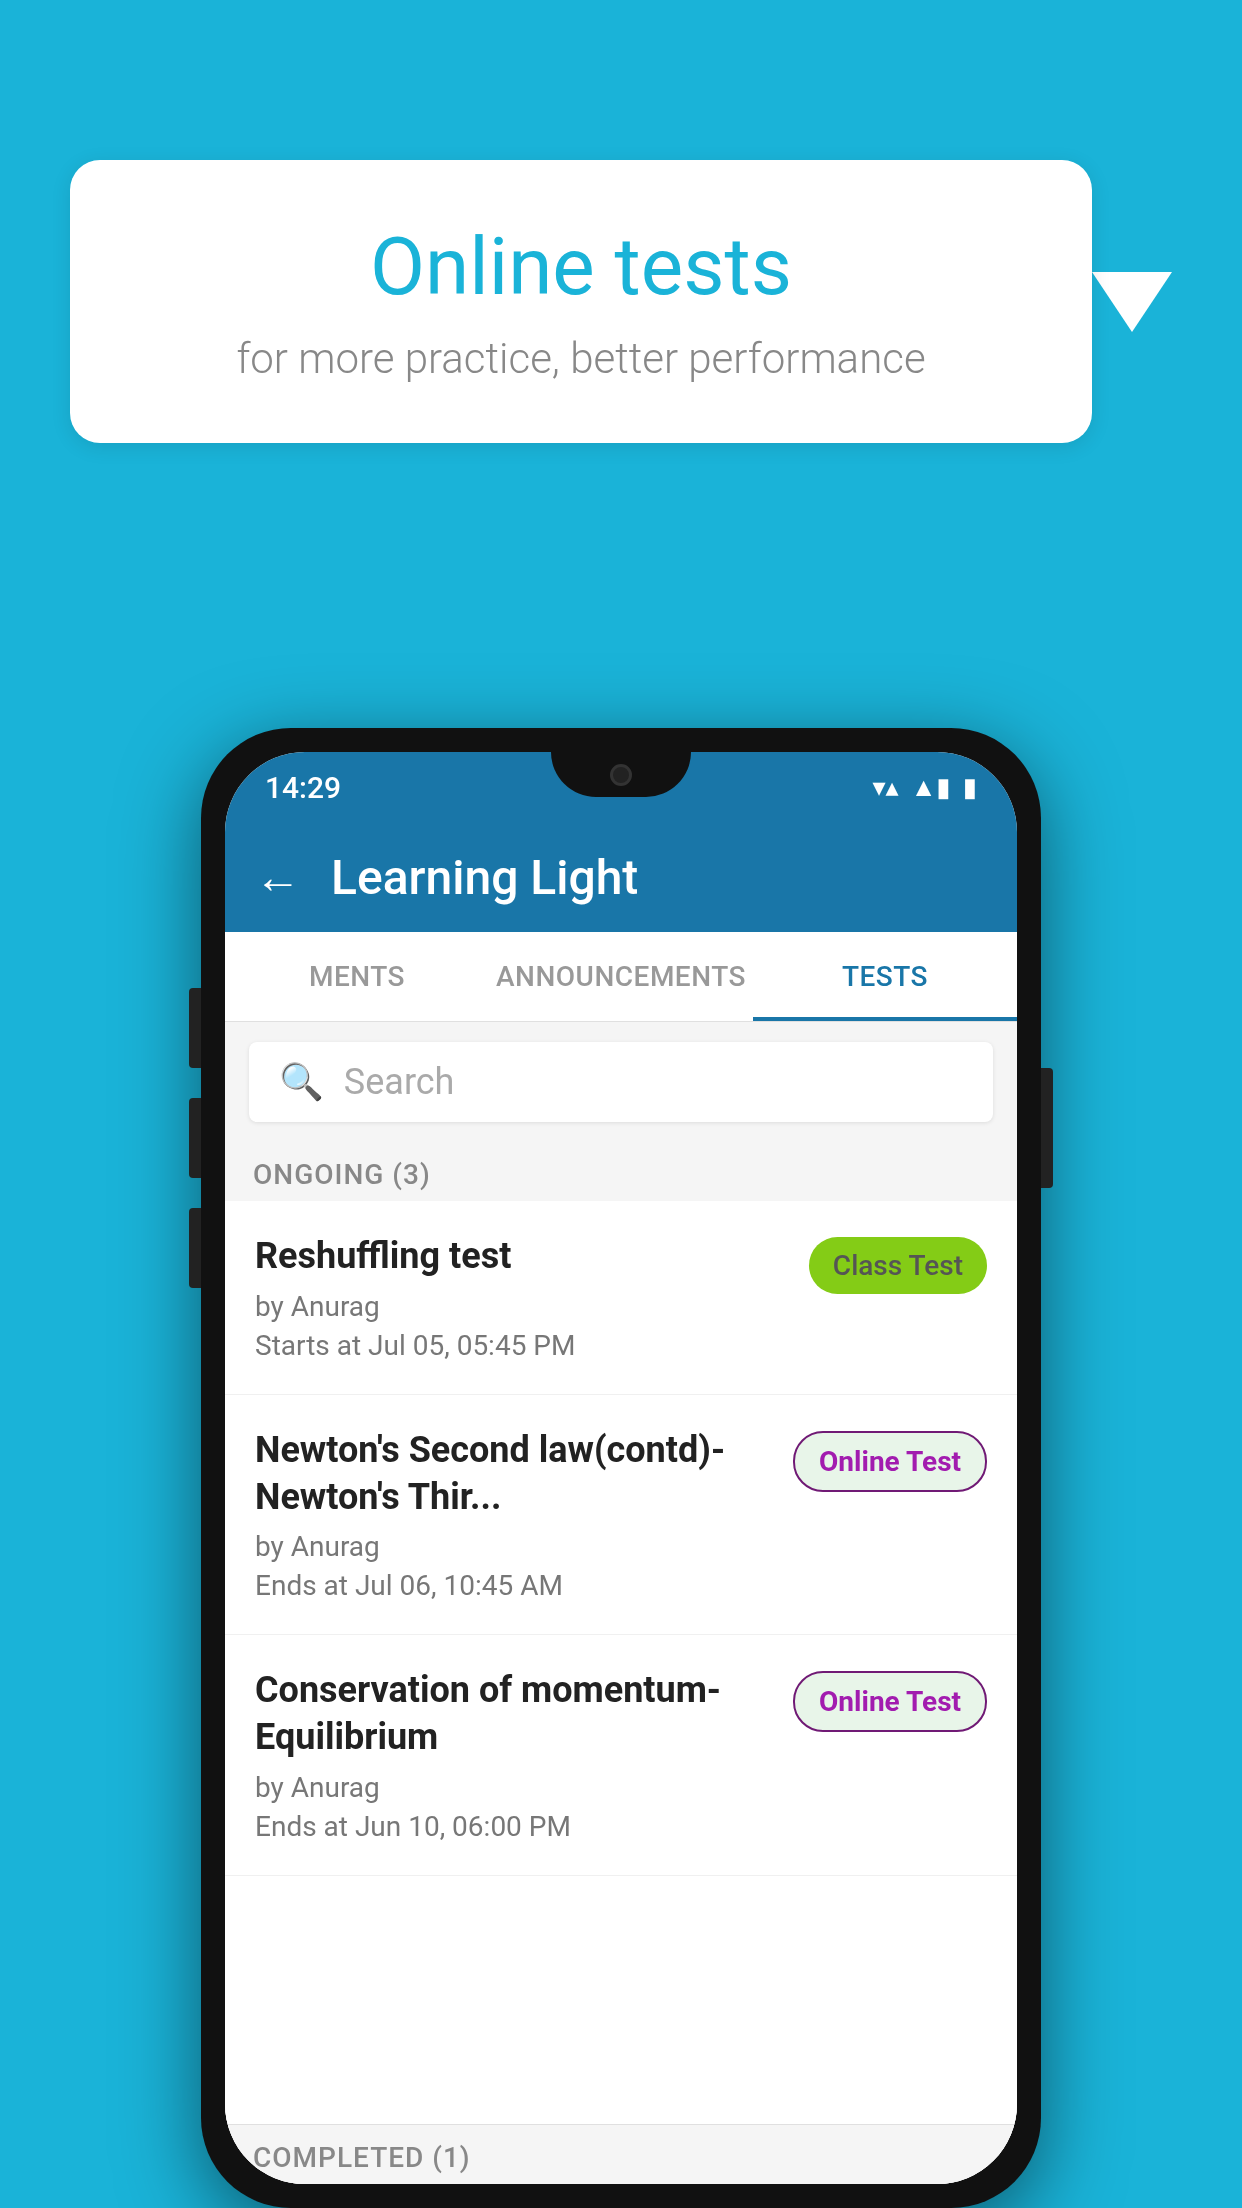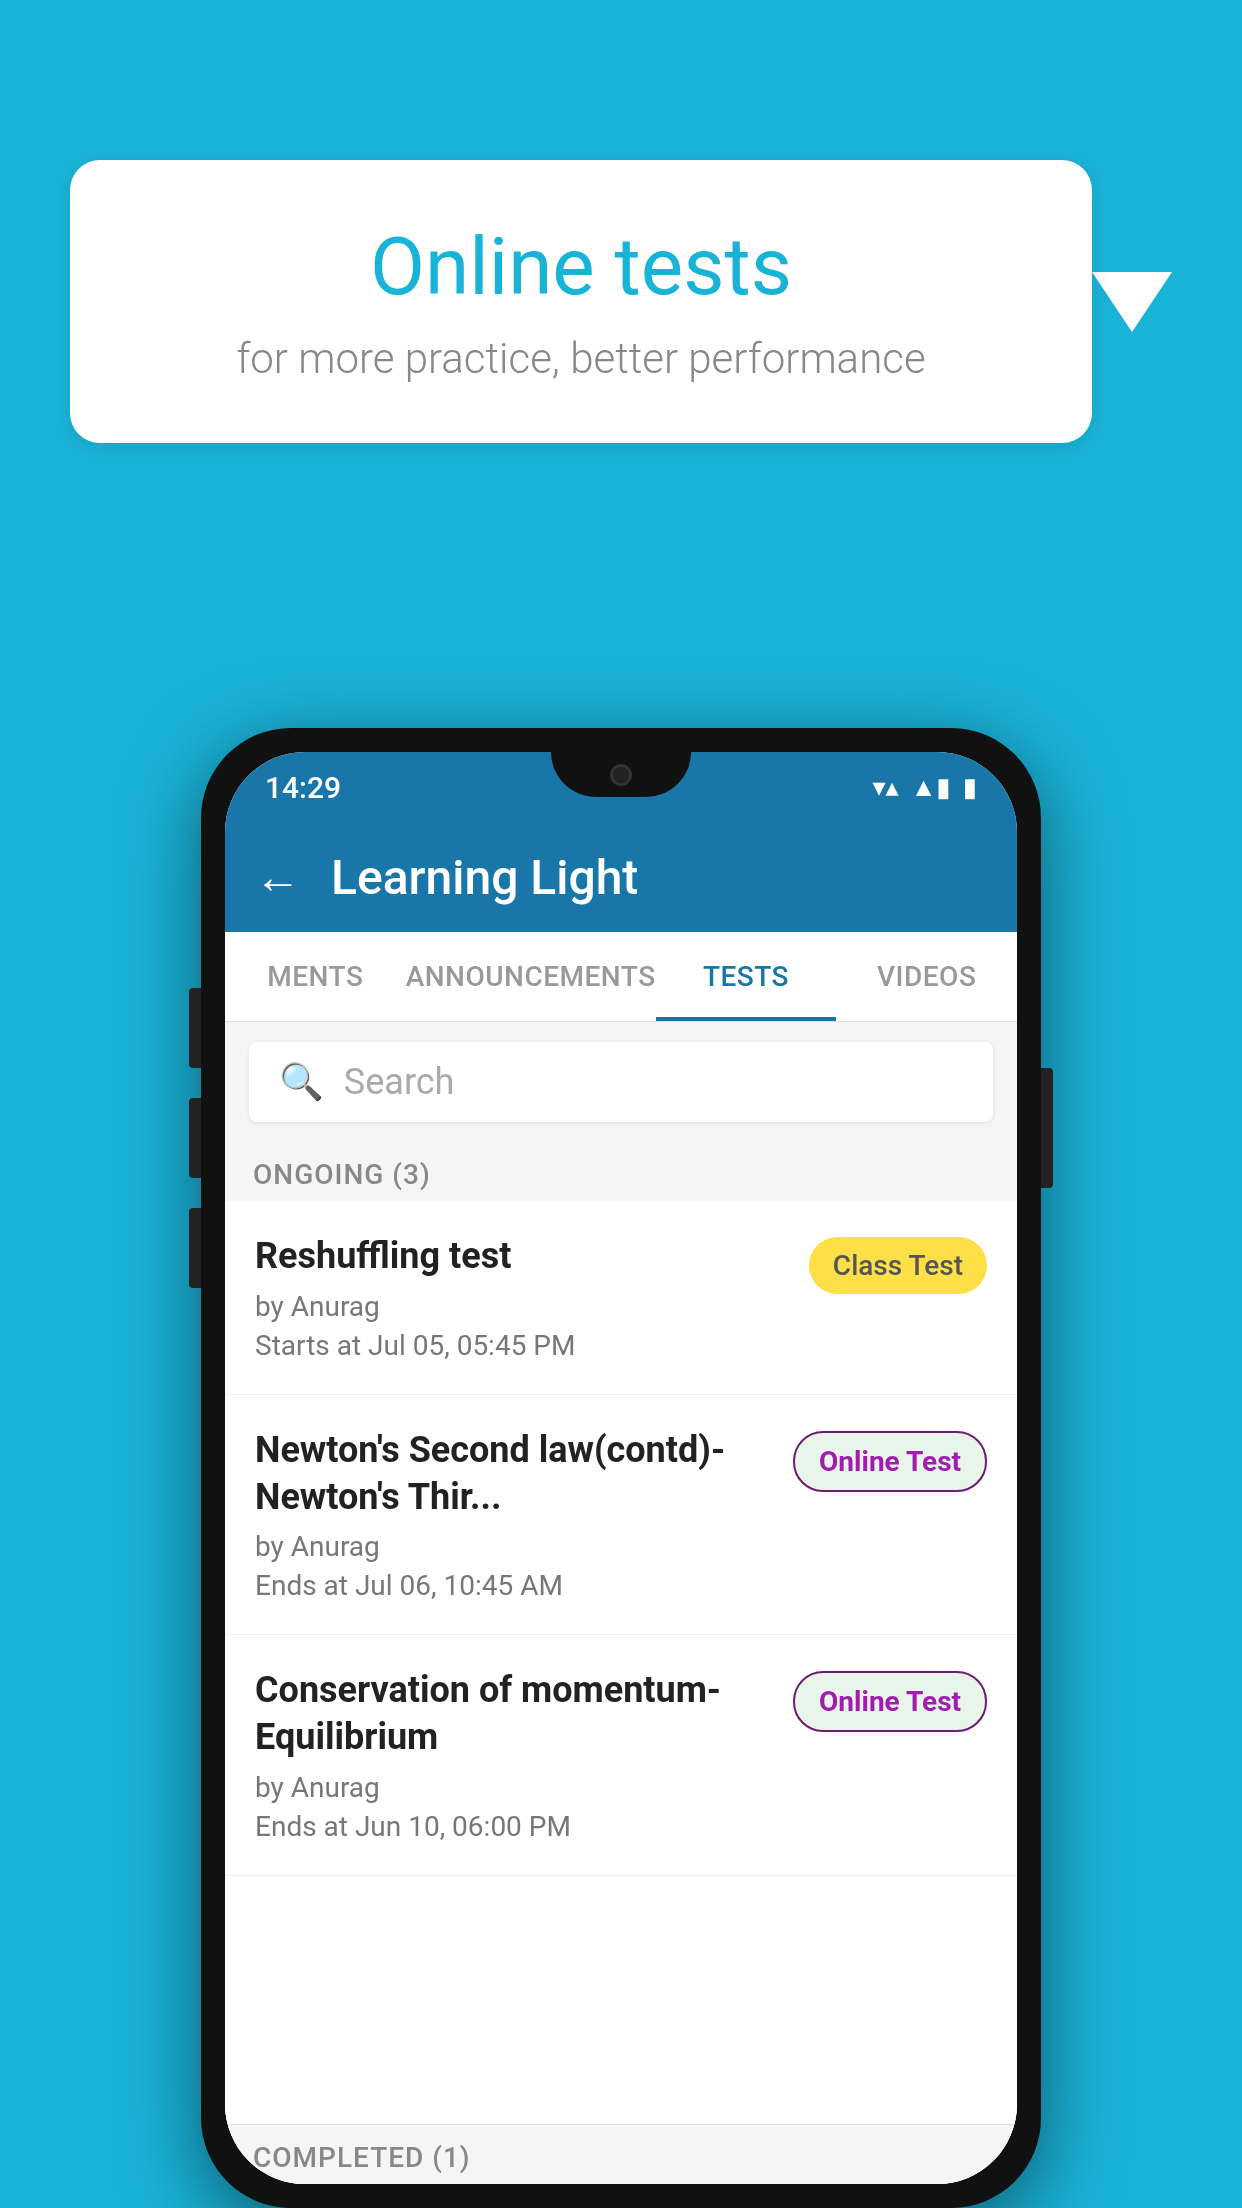--- a/index.html
+++ b/index.html
@@ -328,21 +328,21 @@
       padding: 12px 24px;
       border-radius: 30px;
       font-size: 28px;
       font-weight: 500;
       white-space: nowrap;
       flex-shrink: 0;
       margin-top: 4px;
     }
 
     .badge-class {
-      background: #fde047;
+      background: #84cc16;
       color: #555;
     }
 
     .badge-online {
       background: #e8f5e9;
       color: #a21caf;
       border: 2px solid #701a75;
       font-weight: bold;
     }
 
@@ -400,23 +400,20 @@
 
       <div class="tabs-bar">
         <div class="tab-item">
           <span>MENTS</span>
         </div>
         <div class="tab-item">
           <span>ANNOUNCEMENTS</span>
         </div>
         <div class="tab-item active">
           <span>TESTS</span>
-        </div>
-        <div class="tab-item">
-          <span>VIDEOS</span>
         </div>
       </div>
 
       <div class="content-area">
 
         <div class="search-container">
           <div class="search-box">
             <span class="search-icon-wrap">🔍</span>
             <span class="search-placeholder">Search</span>
           </div>

